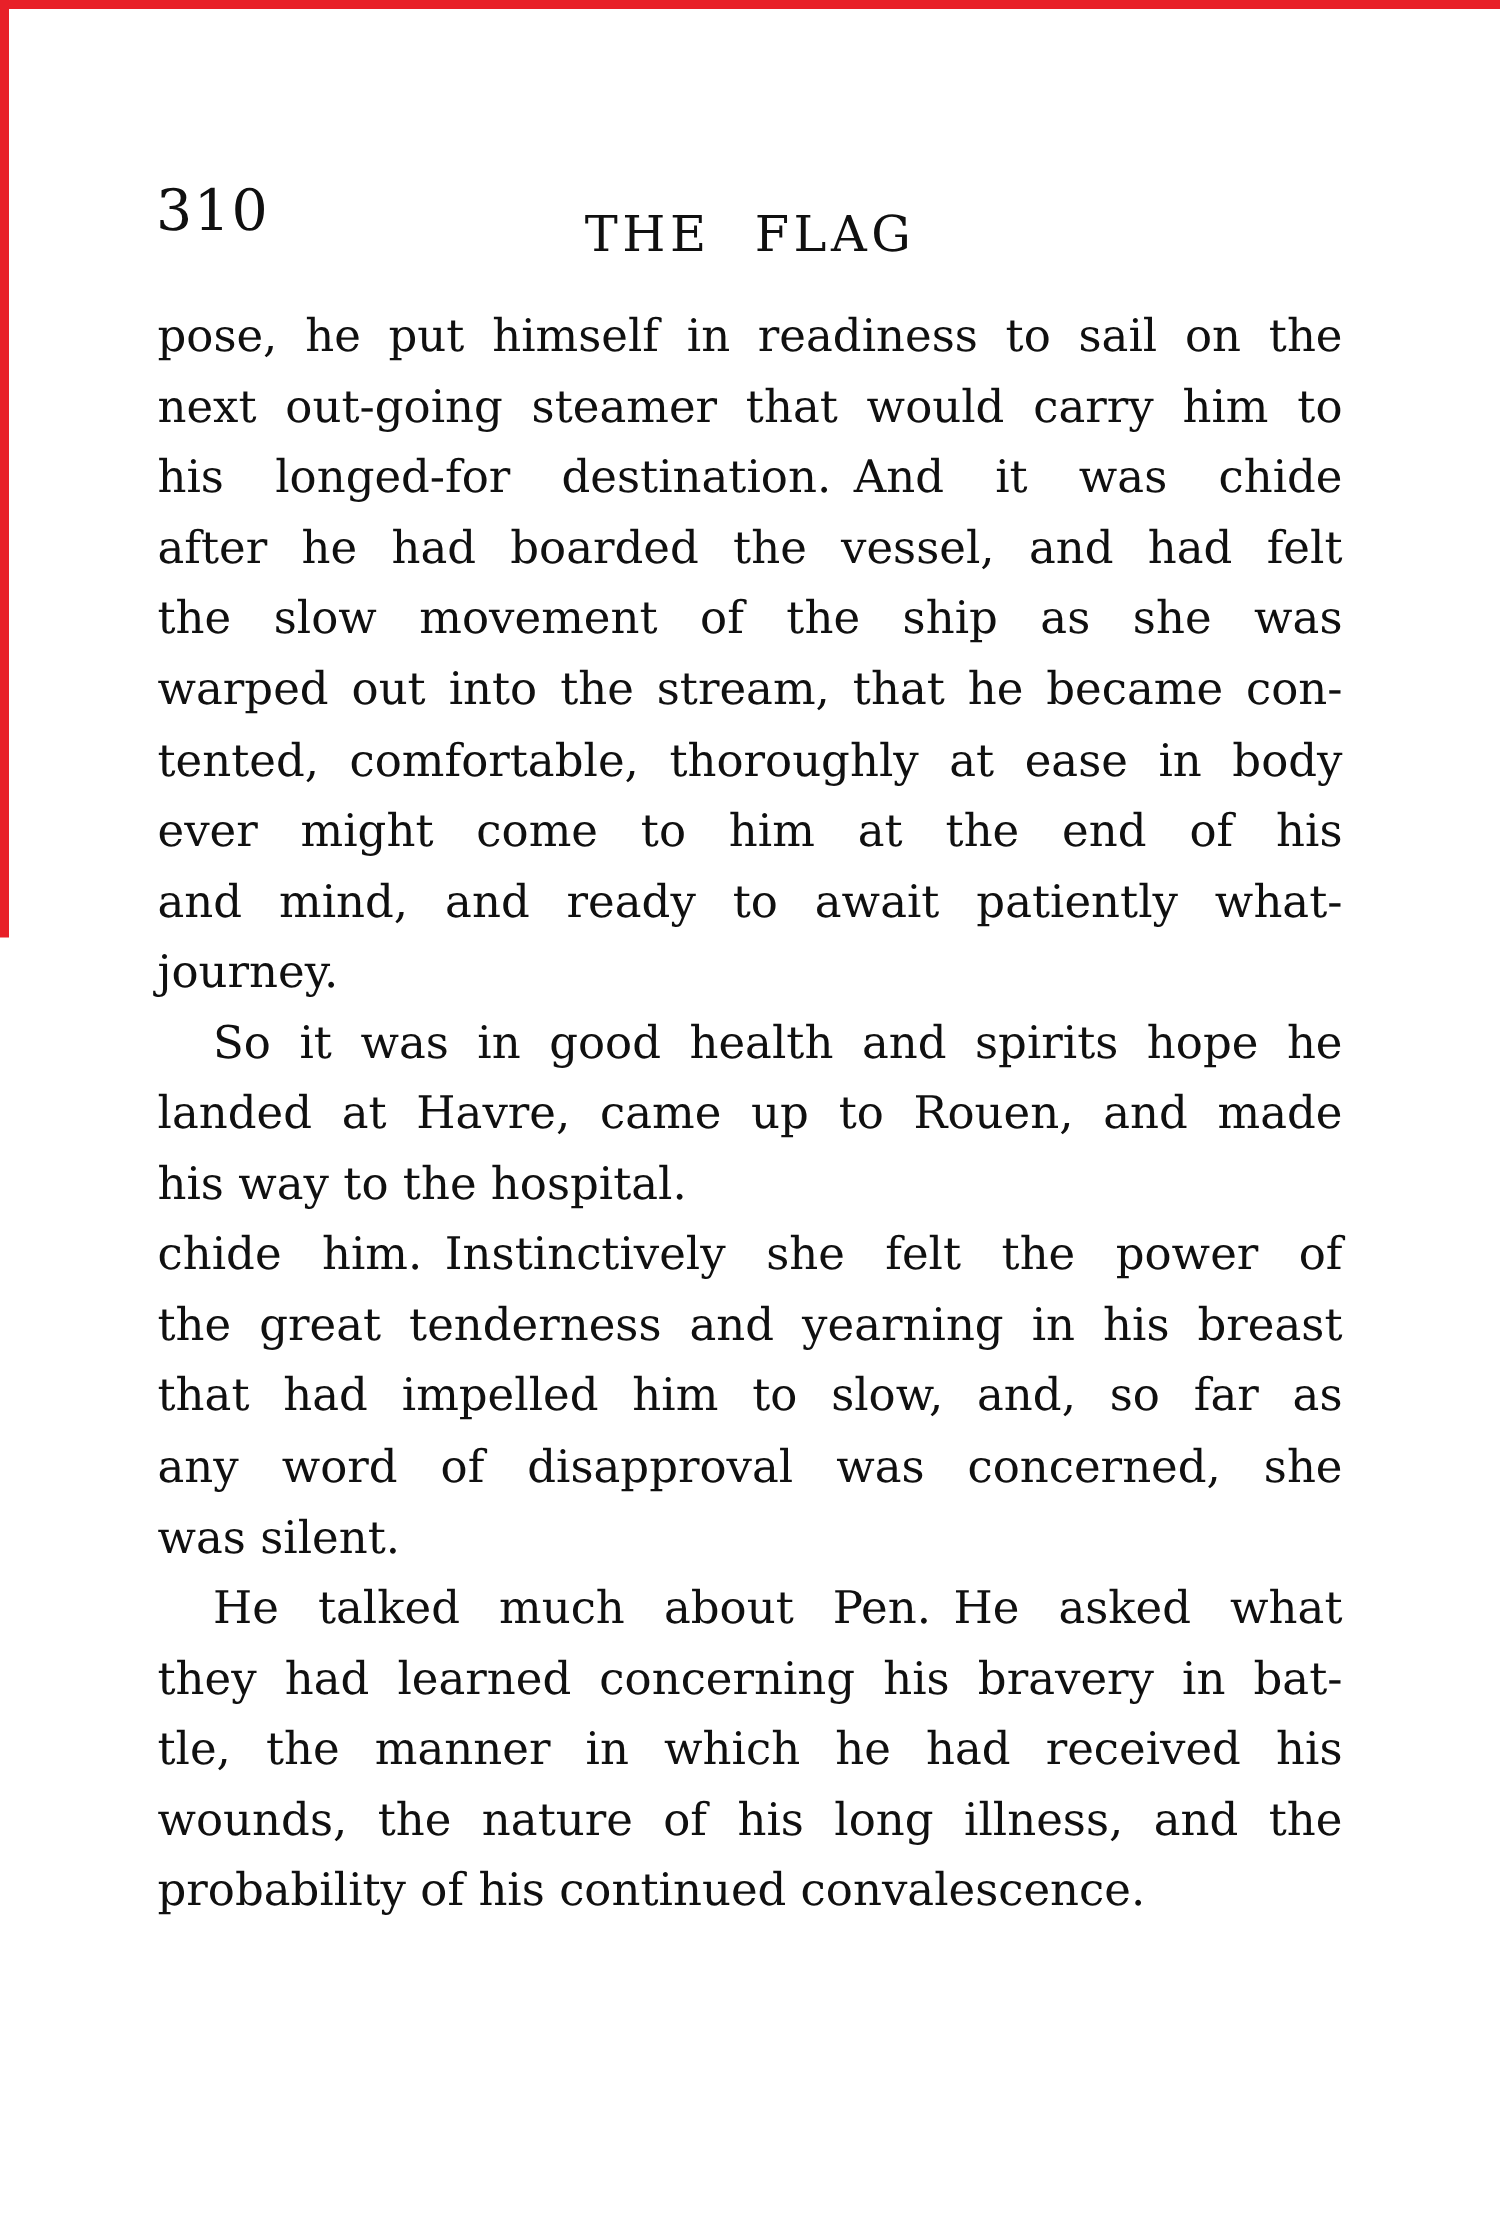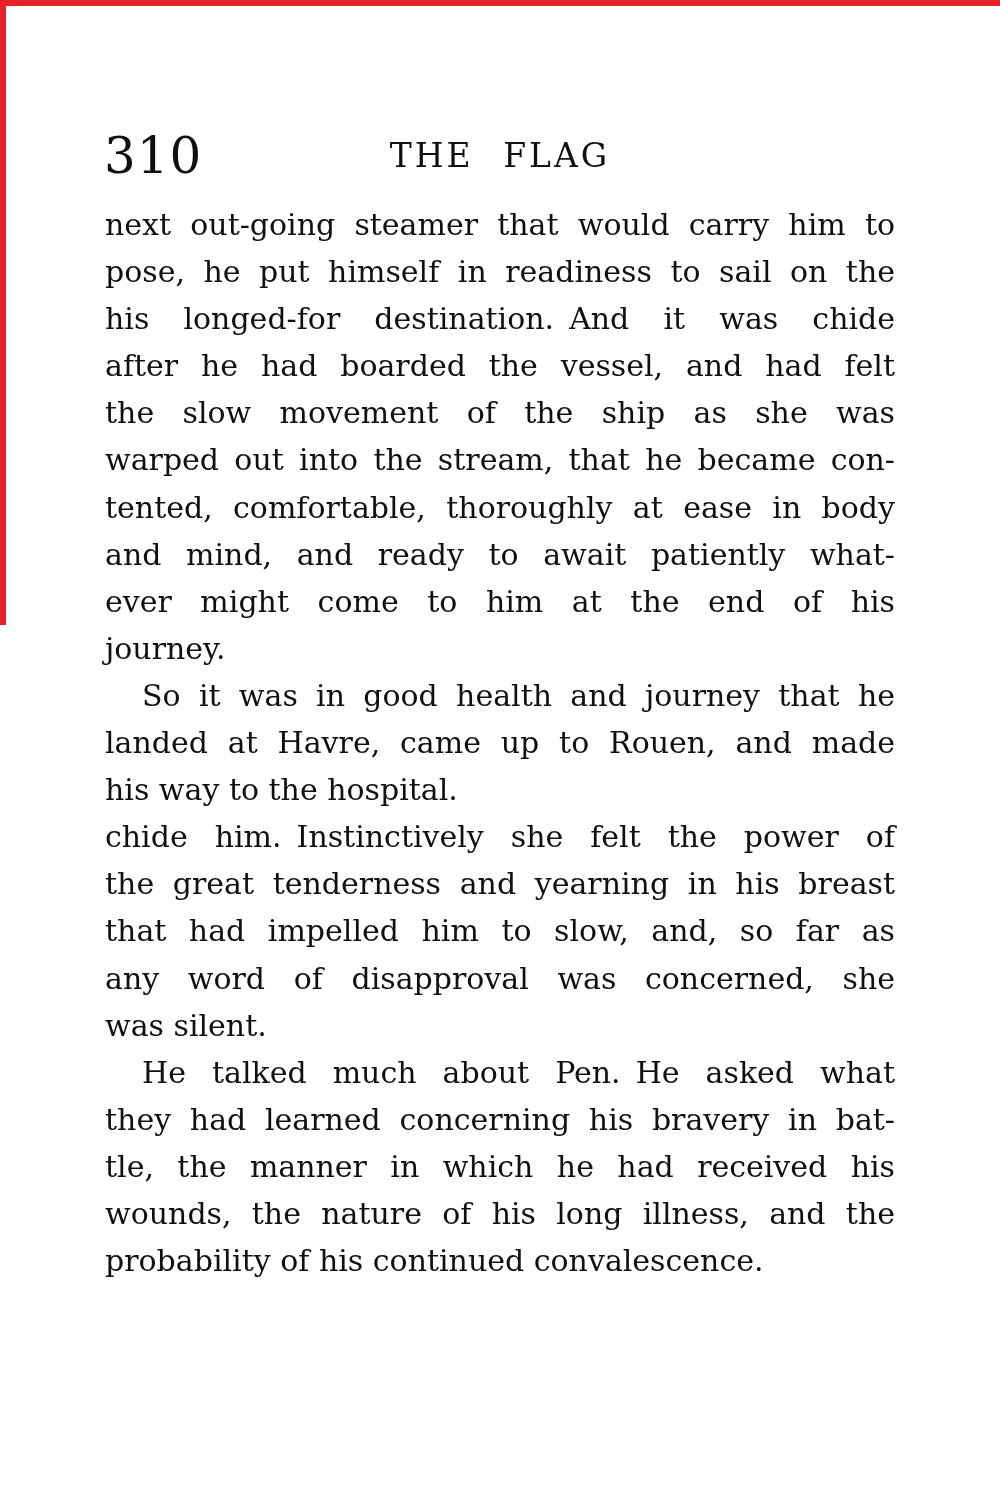--- a/index.html
+++ b/index.html
@@ -12,22 +12,22 @@
     color: #101010;
     overflow: hidden;
   }
   .page { position: absolute; inset: 0; }
   .edge { position: absolute; }
   .edge-top  { left: 0; top: 0; width: 1000px; height: 6px; }
   .edge-left { left: 0; top: 0; width: 6px;  height: 625px; }
   .page-number {
     position: absolute;
     left: 104px;
-    top: 136px;
-    font-size: 50px;
+    top: 120px;
+    font-size: 38px;
     line-height: 40px;
     letter-spacing: 1px;
   }
   .running-title {
     position: absolute;
     left: 105px;
     top: 134px;
     width: 790px;
     text-align: center;
     font-size: 33px;
@@ -53,31 +53,31 @@
 </style>
 </head>
 <body>
 
 <div class="page">
   <div class="edge edge-top" style="background: rgb(232, 32, 40);"></div>
   <div class="edge edge-left" style="background: rgb(232, 32, 40);"></div>
   <div class="page-number">310</div>
   <div class="running-title">THE FLAG</div>
   <div class="body-text" id="body-text">
+      <div class="ln">pose, he put himself in readiness to sail on the</div>
       <div class="ln">next out-going steamer that would carry him to</div>
-      <div class="ln">pose, he put himself in readiness to sail on the</div>
       <div class="ln">his longed-for destination. And it was chide</div>
       <div class="ln">after he had boarded the vessel, and had felt</div>
       <div class="ln">the slow movement of the ship as she was</div>
       <div class="ln">warped out into the stream, that he became con-</div>
       <div class="ln">tented, comfortable, thoroughly at ease in body</div>
+      <div class="ln">ever might come to him at the end of his</div>
       <div class="ln">and mind, and ready to await patiently what-</div>
-      <div class="ln">ever might come to him at the end of his</div>
       <div class="ln end">journey.</div>
-      <div class="ln indent">So it was in good health and journey that he</div>
+      <div class="ln indent">So it was in good health and spirits hope he</div>
       <div class="ln">landed at Havre, came up to Rouen, and made</div>
       <div class="ln end">his way to the hospital.</div>
       <div class="ln">chide him. Instinctively she felt the power of</div>
       <div class="ln">the great tenderness and yearning in his breast</div>
       <div class="ln">that had impelled him to slow, and, so far as</div>
       <div class="ln">any word of disapproval was concerned, she</div>
       <div class="ln end">was silent.</div>
       <div class="ln indent">He talked much about Pen. He asked what</div>
       <div class="ln">they had learned concerning his bravery in bat-</div>
       <div class="ln">tle, the manner in which he had received his</div>

